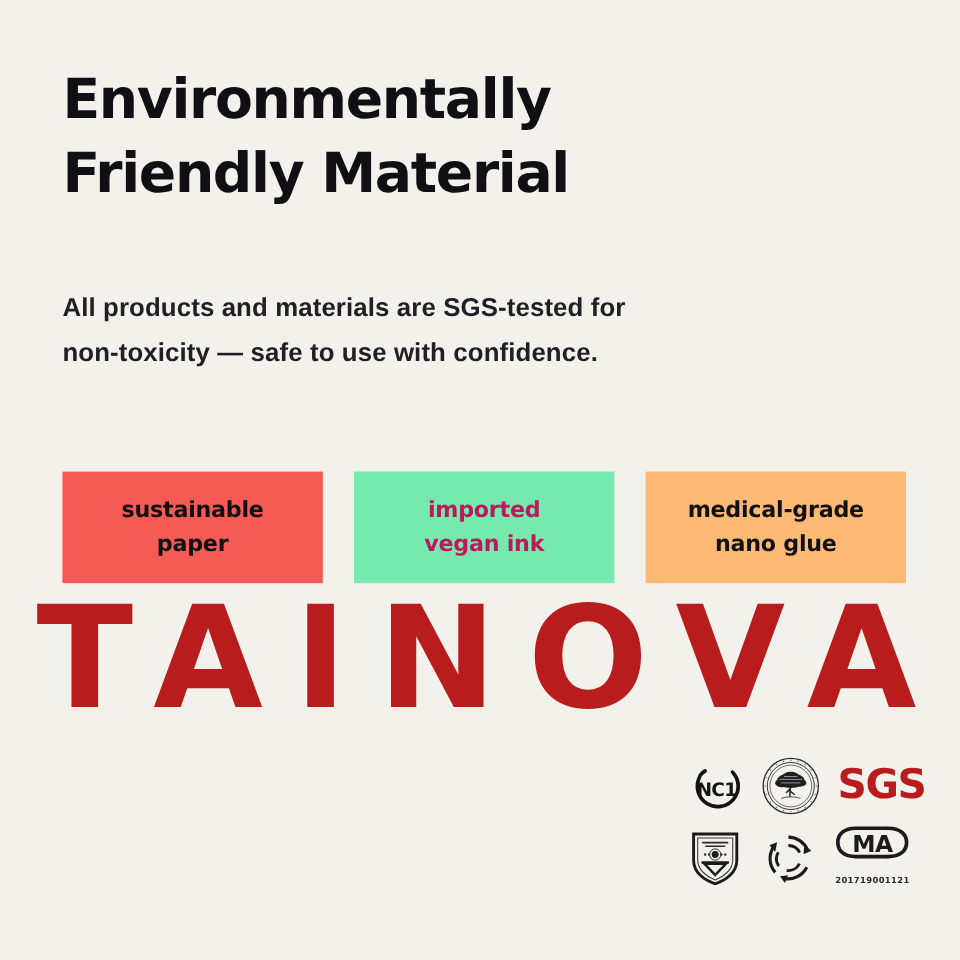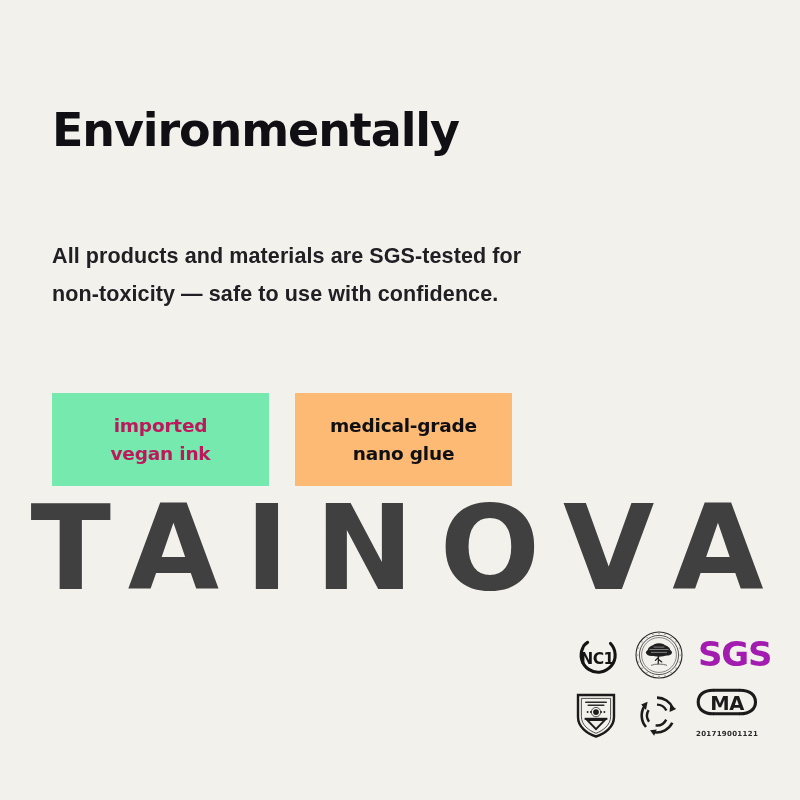--- a/index.html
+++ b/index.html
@@ -126,21 +126,21 @@
   .sgs-wrap{
     display:flex;
     align-items:center;
     height:52px;
   }
   .sgs-text{
     font-family:"DejaVu Sans", sans-serif;
     font-weight:bold;
     font-size:34px;
     letter-spacing:-1.2px;
-    color:#a21caf;
+    color:#b91c1c;
     line-height:1;
   }
 
   .cma-wrap{
     display:flex;
     flex-direction:column;
     align-items:center;
     justify-content:flex-end;
   }
   .cma-num{
@@ -150,36 +150,41 @@
     letter-spacing:.3px;
     color:#2a2a2a;
     margin-top:14px;
     line-height:1;
   }
 </style>
 </head>
 <body style="background: rgb(243, 241, 236);">
 
 <div class="watermark">
-  <span style="color: #404040;">TAINOVA</span>
+  <span style="color: #b91c1c;">TAINOVA</span>
 </div>
 
 <div class="page">
 
-  <h1 class="headline" style="color: rgb(16, 16, 20); margin-top: 48px;">
+  <h1 class="headline" style="color: rgb(16, 16, 20);">
     <span class="l1">Environmentally</span>
+    <span class="l2">Friendly Material</span>
   </h1>
 
   <p class="subhead" style="color: rgb(32, 32, 36);">
     <span class="l1">All products and materials are SGS-tested for</span>
     <span class="l2">non-toxicity — safe to use with confidence.</span>
   </p>
 
   <div class="swatches">
 
+    <div class="swatch" style="background: rgb(246, 90, 84); color: rgb(16, 16, 20);">
+      <span class="ln">sustainable</span>
+      <span class="ln">paper</span>
+    </div>
 
     <div class="swatch" style="background: rgb(118, 234, 174); color: #be185d;">
       <span class="ln">imported</span>
       <span class="ln">vegan ink</span>
     </div>
 
     <div class="swatch" style="background: #fdba74; color: rgb(16, 16, 20);">
       <span class="ln">medical-grade</span>
       <span class="ln">nano glue</span>
     </div>

